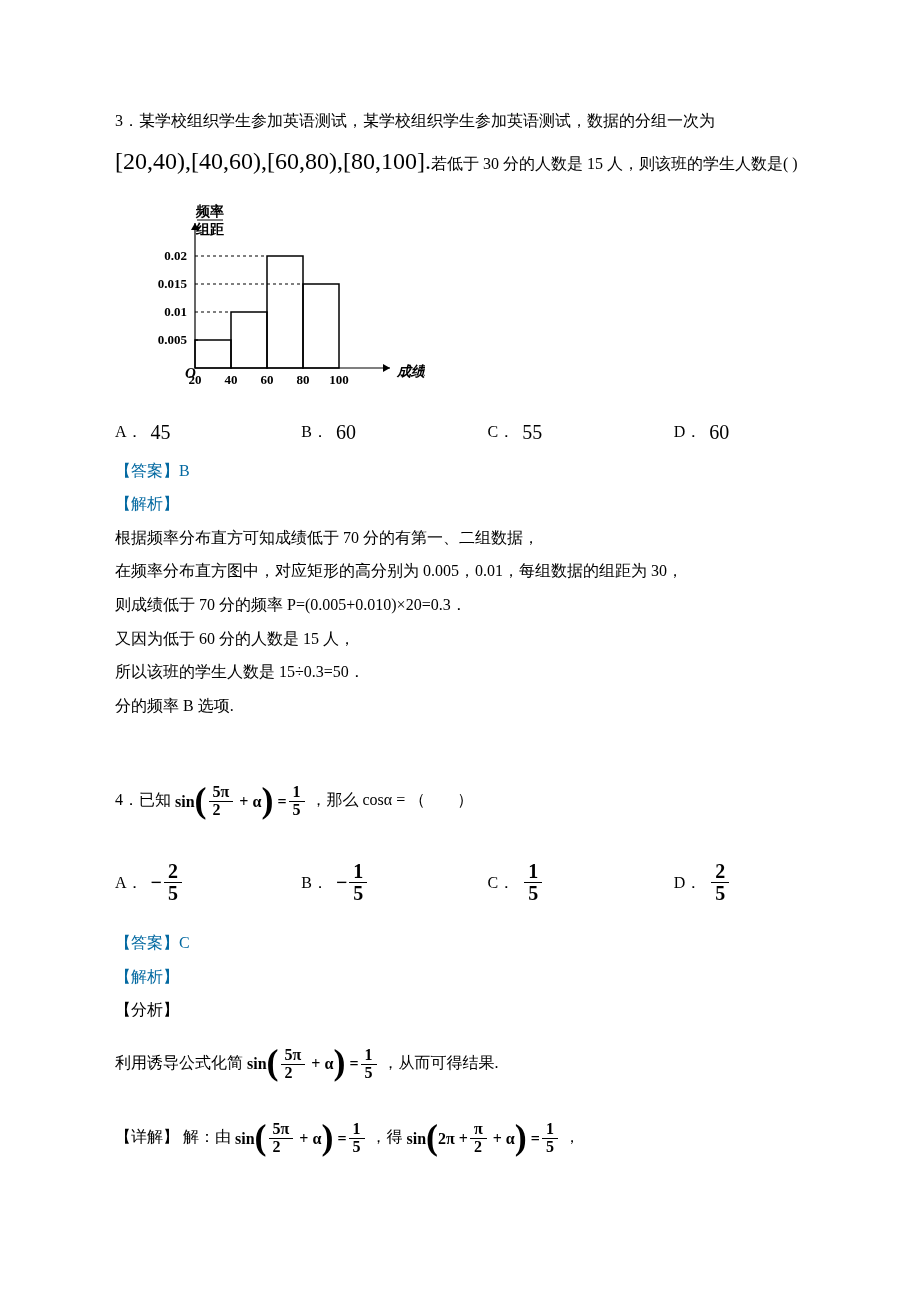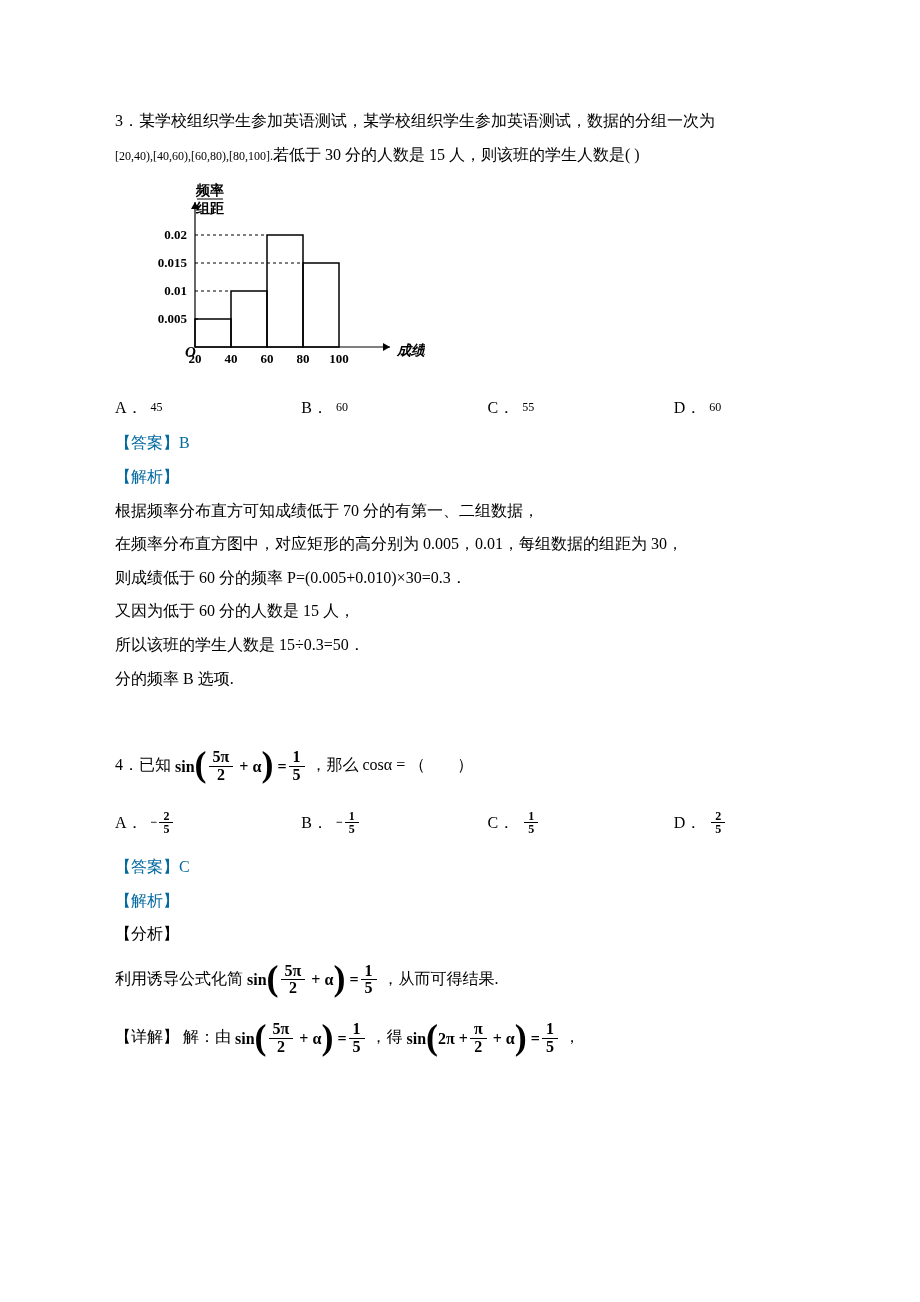--- a/index.html
+++ b/index.html
@@ -28,33 +28,33 @@
     flex: 1;
     display: flex;
     align-items: center;
     gap: 8px;
   }
   .opt-label {
     font-family: "SimSun", serif;
   }
   .opt-val {
     font-family: "Times New Roman", serif;
-    font-size: 12px;
+    font-size: 20px;
   }
   .math {
     font-family: "Times New Roman", serif;
     font-style: normal;
   }
   .frac {
     display: inline-block;
     vertical-align: middle;
-    text-align: center;
+    text-align: left;
     font-family: "Times New Roman", serif;
     line-height: 1.05;
-    margin: 8px 2px;
+    margin: 16px 2px;
   }
   .frac .n {
     display: block;
     border-bottom: 1px solid #000;
     padding: 0 4px;
   }
   .frac .d {
     display: block;
     padding: 0 4px;
   }
@@ -63,21 +63,21 @@
     font-size: 36px;
     line-height: 0;
     vertical-align: middle;
     position: relative;
     top: -2px;
   }
   .fn {
     font-family: "Times New Roman", serif;
   }
   .chart-wrap {
-    margin: 10px 0 10px 20px;
+    margin: 18px 0 10px 20px;
   }
   svg text {
     font-family: "SimSun", "Times New Roman", serif;
   }
   .q4-spacing {
     margin-top: 50px;
   }
   .inline-expr {
     display:inline-flex;
     align-items:center;
@@ -85,21 +85,21 @@
     font-weight:bold;
   }
 </style>
 </head>
 <body>
 
 <div class="para">
   <span>3．</span><span>某学校组织学生参加英语测试，某学校组织学生参加英语测试，数据的分组一次为</span>
 </div>
 <div class="para">
-  <span class="math" style="font-size:12px">[20,40),[40,60),[60,80),[80,100].</span><span>若低于 30 分的人数是 15 人，则该班的学生人数是(  )</span>
+  <span class="math" style="font-size:24px">[20,40),[40,60),[60,80),[80,100].</span><span>若低于 30 分的人数是 15 人，则该班的学生人数是(  )</span>
 </div>
 
 <div class="chart-wrap">
 <svg width="290" height="200" viewBox="0 0 290 200">
 
   <line x1="60" y1="170" x2="255" y2="170" stroke="#000" stroke-width="1.2"></line>
   <polygon points="255,170 248,166 248,174" fill="#000"></polygon>
   <line x1="60" y1="170" x2="60" y2="25" stroke="#000" stroke-width="1.2"></line>
   <polygon points="60,25 56,32 64,32" fill="#000"></polygon>
 
@@ -151,21 +151,21 @@
     <span class="opt-val">60</span>
   </div>
 </div>
 
 <div class="para blue">
   <span>【答案】</span><span>B</span>
 </div>
 <div class="para blue">【解析】</div>
 <div class="para">根据频率分布直方可知成绩低于 70 分的有第一、二组数据，</div>
 <div class="para">在频率分布直方图中，对应矩形的高分别为 0.005，0.01，每组数据的组距为 30，</div>
-<div class="para">则成绩低于 60 分的频率 P=(0.005+0.010)×30=0.3．</div>
+<div class="para">则成绩低于 70 分的频率 P=(0.005+0.010)×20=0.3．</div>
 <div class="para">又因为低于 60 分的人数是 15 人，</div>
 <div class="para">所以该班的学生人数是 15÷0.3=50．</div>
 <div class="para">分的频率 B 选项.</div>
 
 <div class="para q4-spacing">
   <span>4．</span><span>已知</span>
   <span class="inline-expr">
     <span class="fn">sin</span>
     <span class="bigparen">(</span>
     <span class="frac">

